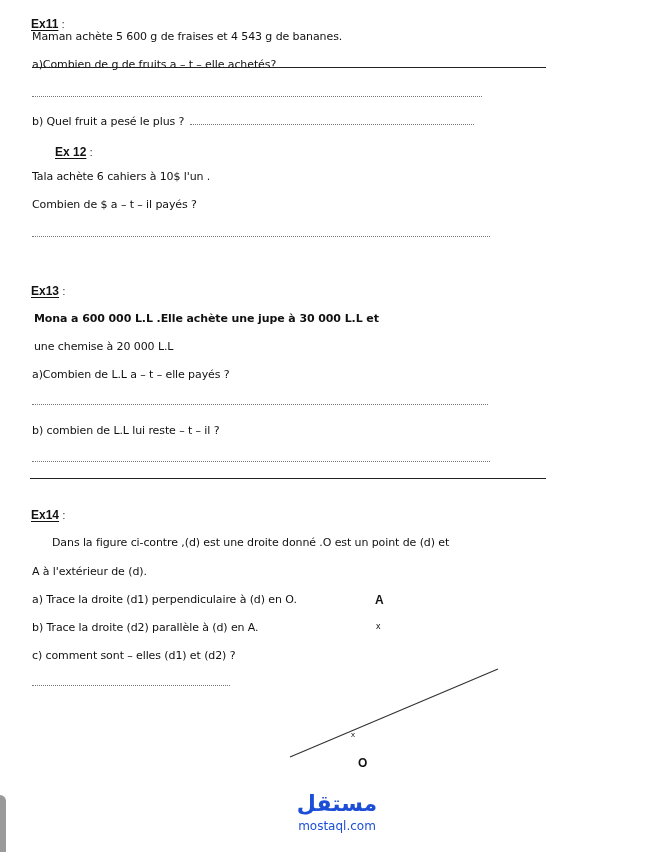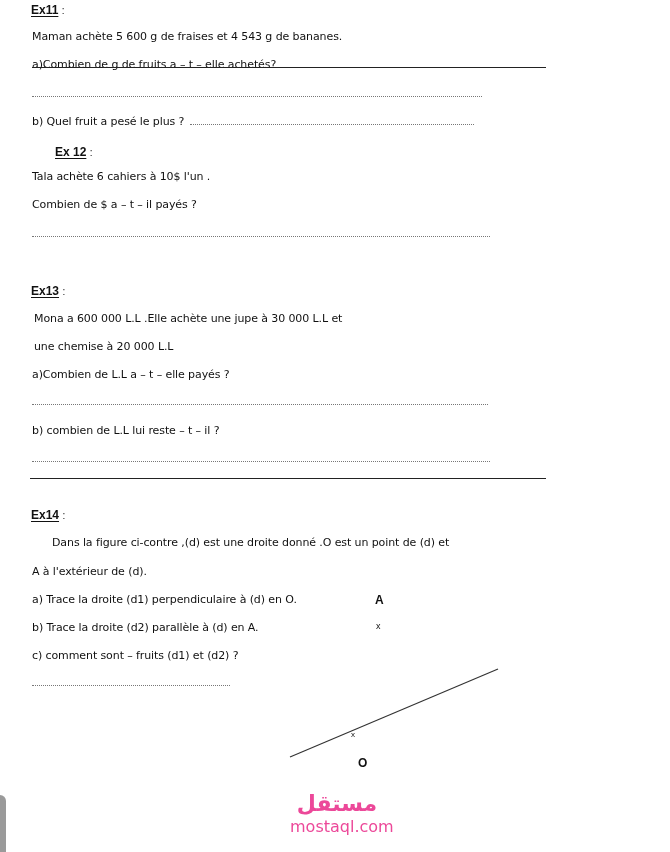--- a/index.html
+++ b/index.html
@@ -5,61 +5,61 @@
   html, body { margin:0; padding:0; }
   body { width:670px; height:852px; background:#ffffff; position:relative; overflow:hidden;
          font-family:"DejaVu Sans", sans-serif; color:#111; }
   .t { position:absolute; font-size:11px; line-height:14px; white-space:nowrap; letter-spacing:-0.1px;text-align:center; }
   .h { position:absolute; font-family:"Liberation Sans", sans-serif; font-weight:bold; font-size:12px; line-height:14px; white-space:nowrap; }
   .h u { text-decoration:underline; text-decoration-thickness:1px; text-underline-offset:2px; }
   .colon { font-weight:normal; font-size:10px; }
   .dots { position:absolute; height:0; border-top:1px dotted #777; }
   .rule { position:absolute; height:0; border-top:1px solid #222; }
   .fig { position:absolute; font-family:"Liberation Sans", sans-serif; font-weight:bold; color:#111; }
-  .wm { position:absolute; color:#ec4899; text-align:center; font-family:"DejaVu Sans", sans-serif; }
+  .wm { position:absolute; color:#1d4ed8; text-align:center; font-family:"DejaVu Sans", sans-serif; }
   .edge { position:absolute; left:0; top:795px; width:6px; height:57px; background:#9a9a9a; border-top-right-radius:6px; }
 </style>
 </head>
 <body>
 
-<div class="h" style="left:31px;top:3px;"><u>Ex11</u> <span class="colon">:</span></div>
+<div class="h" style="left:31px;top:17px;"><u>Ex11</u> <span class="colon">:</span></div>
 <div class="t" style="left:32px;top:30px;">Maman  achète  5 600 g de fraises et 4 543 g de bananes.</div>
 <div class="t" style="left:32px;top:58px;">a)Combien de g de fruits a – t – elle achetés?</div>
 <div class="rule" style="left:32px;top:67px;width:514px;"></div>
 <div class="dots" style="left:32px;top:96px;width:450px;"></div>
 <div class="t" style="left:32px;top:115px;">b) Quel fruit a pesé le plus ?</div>
 <div class="dots" style="left:190px;top:124px;width:284px;"></div>
 
 <div class="h" style="left:31px;top:145px;padding-left:24px;"><u>Ex 12</u> <span class="colon">:</span></div>
 <div class="t" style="left:32px;top:170px;">Tala achète 6 cahiers à 10$ l'un .</div>
 <div class="t" style="left:32px;top:198px;">Combien de $ a – t – il payés ?</div>
 <div class="dots" style="left:32px;top:236px;width:458px;"></div>
 
 <div class="h" style="left:31px;top:284px;"><u>Ex13</u> <span class="colon">:</span></div>
-<div class="t" style="left:34px;top:312px;">Mona a 600 000 L.L  .Elle achète une jupe à 30 000 L.L et</div>
+<div class="t" style="left:34px;top:312px;font-weight:bold;">Mona a 600 000 L.L  .Elle achète une jupe à 30 000 L.L et</div>
 <div class="t" style="left:34px;top:340px;">une chemise à 20 000 L.L</div>
 <div class="t" style="left:32px;top:368px;">a)Combien de L.L  a – t – elle payés ?</div>
 <div class="dots" style="left:32px;top:404px;width:456px;"></div>
 <div class="t" style="left:32px;top:424px;">b) combien de L.L lui reste – t – il ?</div>
 <div class="dots" style="left:32px;top:461px;width:458px;"></div>
 <div class="rule" style="left:30px;top:478px;width:516px;"></div>
 
 <div class="h" style="left:31px;top:508px;"><u>Ex14</u> <span class="colon">:</span></div>
 <div class="t" style="left:32px;top:536px;margin-left:20px;">Dans la figure ci-contre ,(d) est une droite donné .O est un point de (d) et</div>
 <div class="t" style="left:32px;top:565px;">A à l'extérieur de (d).</div>
 <div class="t" style="left:32px;top:593px;">a) Trace la droite (d1) perpendiculaire à (d) en O.</div>
 <div class="t" style="left:32px;top:621px;">b) Trace la droite (d2) parallèle à (d) en A.</div>
-<div class="t" style="left:32px;top:649px;">c) comment sont – fruits (d1) et (d2) ?</div>
+<div class="t" style="left:32px;top:649px;">c) comment sont – elles (d1) et (d2) ?</div>
 <div class="dots" style="left:32px;top:685px;width:198px;"></div>
 
 <div class="fig" style="left:375px;top:593px;font-size:12px;">A</div>
 <div class="fig" style="left:376px;top:621px;font-size:9px;font-weight:normal;">x</div>
 <div class="fig" style="left:556px;top:652px;font-size:12px;"></div>
 <svg style="position:absolute;left:0;top:0;" width="670" height="852">
   <line x1="290" y1="757" x2="498" y2="669" stroke="#333" stroke-width="1.2"></line>
 </svg>
 <div class="fig" style="left:351px;top:730px;font-size:8px;font-weight:normal;">x</div>
 <div class="fig" style="left:358px;top:756px;font-size:12px;">O</div>
 
 <div class="wm" style="left:290px;top:792px;width:94px;font-size:22px;font-weight:bold;line-height:24px;">مستقل</div>
-<div class="wm" style="left:290px;top:820px;width:94px;font-size:16px;line-height:13px;">mostaql.com</div>
+<div class="wm" style="left:290px;top:820px;width:94px;font-size:12px;line-height:13px;">mostaql.com</div>
 
 <div class="edge"></div>
 
 </body></html>

